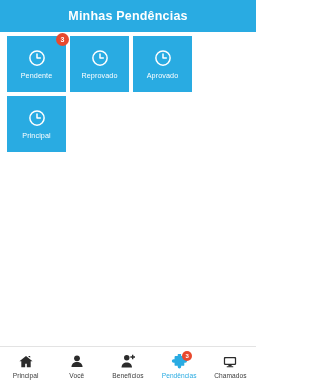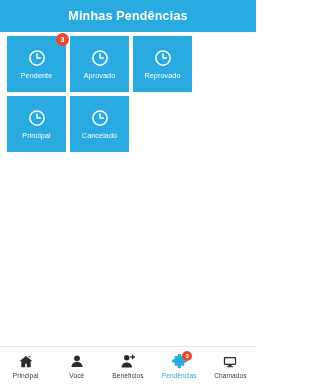--- a/index.html
+++ b/index.html
@@ -170,53 +170,44 @@
         <span class="tile-badge">3</span>
       </div>
 
       <div class="tile">
         <span class="tile-icon">
           <svg viewBox="0 0 24 24">
               <circle cx="12" cy="12" r="9.5" fill="none" stroke="#ffffff" stroke-width="2"></circle>
               <path d="M12 6.5 V12 H16.4" fill="none" stroke="#ffffff" stroke-width="2" stroke-linecap="round" stroke-linejoin="round"></path>
             </svg>
         </span>
+        <span class="tile-label">Reprovado</span>
+      </div>
+
+      <div class="tile">
+        <span class="tile-icon">
+          <svg viewBox="0 0 24 24">
+              <circle cx="12" cy="12" r="9.5" fill="none" stroke="#ffffff" stroke-width="2"></circle>
+              <path d="M12 6.5 V12 H16.4" fill="none" stroke="#ffffff" stroke-width="2" stroke-linecap="round" stroke-linejoin="round"></path>
+            </svg>
+        </span>
         <span class="tile-label">Aprovado</span>
       </div>
 
       <div class="tile">
         <span class="tile-icon">
           <svg viewBox="0 0 24 24">
               <circle cx="12" cy="12" r="9.5" fill="none" stroke="#ffffff" stroke-width="2"></circle>
               <path d="M12 6.5 V12 H16.4" fill="none" stroke="#ffffff" stroke-width="2" stroke-linecap="round" stroke-linejoin="round"></path>
             </svg>
         </span>
-        <span class="tile-label">Reprovado</span>
-      </div>
-
-      <div class="tile">
-        <span class="tile-icon">
-          <svg viewBox="0 0 24 24">
-              <circle cx="12" cy="12" r="9.5" fill="none" stroke="#ffffff" stroke-width="2"></circle>
-              <path d="M12 6.5 V12 H16.4" fill="none" stroke="#ffffff" stroke-width="2" stroke-linecap="round" stroke-linejoin="round"></path>
-            </svg>
-        </span>
         <span class="tile-label">Principal</span>
       </div>
 
 
-      <div class="tile">
-        <span class="tile-icon">
-          <svg viewBox="0 0 24 24">
-              <circle cx="12" cy="12" r="9.5" fill="none" stroke="#ffffff" stroke-width="2"></circle>
-              <path d="M12 6.5 V12 H16.4" fill="none" stroke="#ffffff" stroke-width="2" stroke-linecap="round" stroke-linejoin="round"></path>
-            </svg>
-        </span>
-        <span class="tile-label">Cancelado</span>
-      </div>
 
     </div>
   </div>
 
   <div class="bottom-nav">
 
     <div class="nav-item">
       <span class="nav-icon">
         <svg width="16" height="15" viewBox="0 0 24 24">
             <path d="M12 3 L1.5 11.5 h3 V21 h6.2 v-5.6 h2.6 V21 h6.2 V11.5 h3 Z" fill="#2B2B2B"></path>

